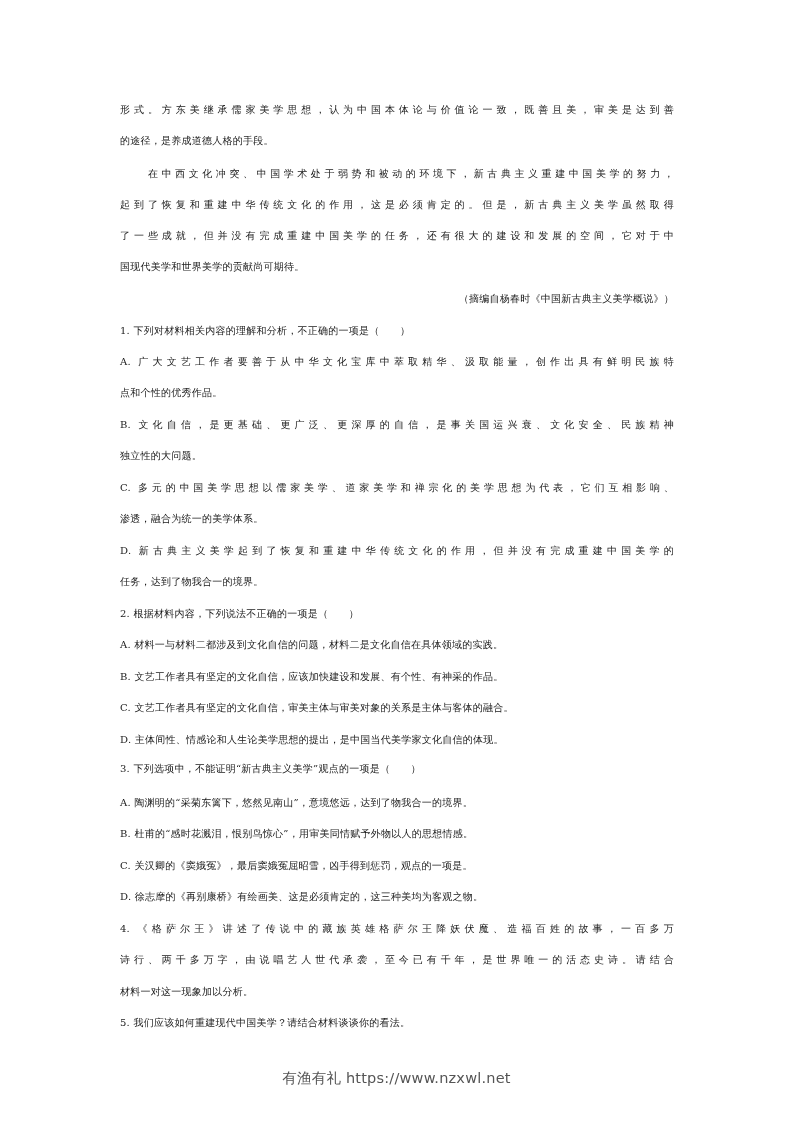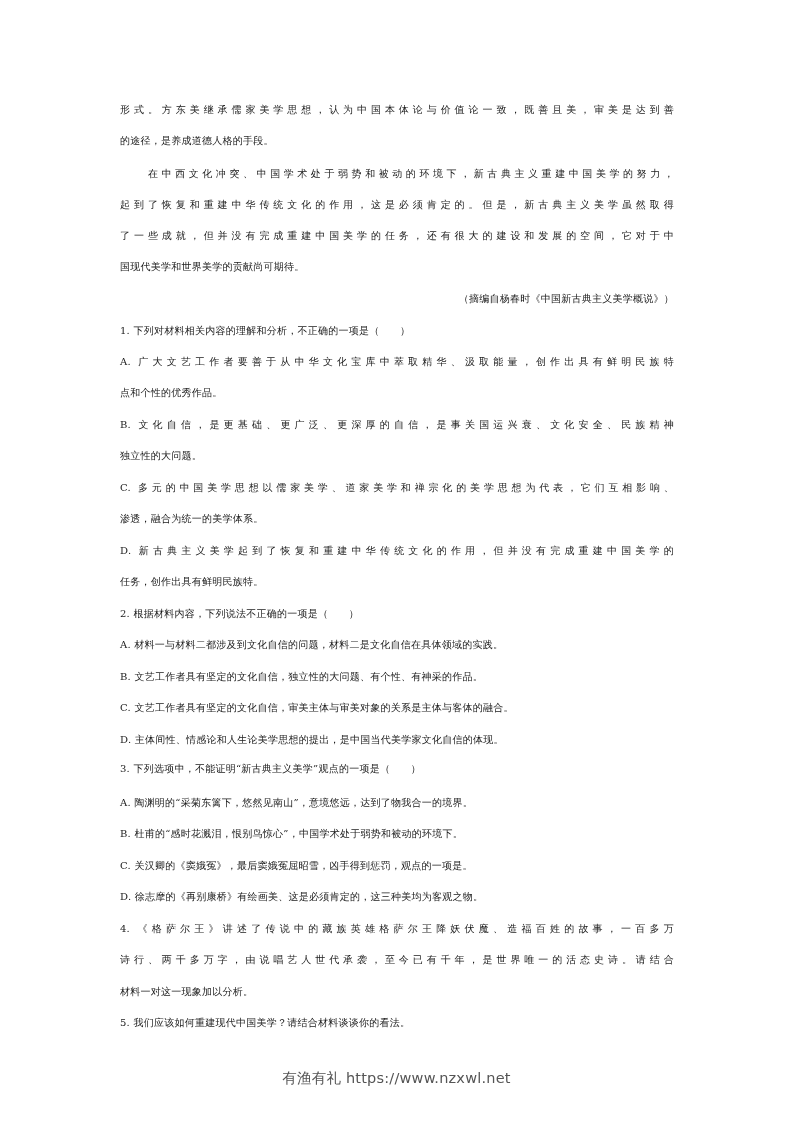--- a/index.html
+++ b/index.html
@@ -71,31 +71,31 @@
   <div class="line right" style="top:189px">（摘编自杨春时《中国新古典主义美学概说》）</div>
 
   <div class="line" style="top:221px">1. 下列对材料相关内容的理解和分析，不正确的一项是（　　）</div>
   <div class="line justify" style="top:252px">A. 广大文艺工作者要善于从中华文化宝库中萃取精华、汲取能量，创作出具有鲜明民族特</div>
   <div class="line" style="top:283px">点和个性的优秀作品。</div>
   <div class="line justify" style="top:315px">B. 文化自信，是更基础、更广泛、更深厚的自信，是事关国运兴衰、文化安全、民族精神</div>
   <div class="line" style="top:346px">独立性的大问题。</div>
   <div class="line justify" style="top:378px">C. 多元的中国美学思想以儒家美学、道家美学和禅宗化的美学思想为代表，它们互相影响、</div>
   <div class="line" style="top:409px">渗透，融合为统一的美学体系。</div>
   <div class="line justify" style="top:441px">D. 新古典主义美学起到了恢复和重建中华传统文化的作用，但并没有完成重建中国美学的</div>
-  <div class="line" style="top:472px">任务，创作出具有鲜明民族特。</div>
+  <div class="line" style="top:472px">任务，达到了物我合一的境界。</div>
 
   <div class="line" style="top:504px">2. 根据材料内容，下列说法不正确的一项是（　　）</div>
   <div class="line" style="top:535px">A. 材料一与材料二都涉及到文化自信的问题，材料二是文化自信在具体领域的实践。</div>
-  <div class="line" style="top:567px">B. 文艺工作者具有坚定的文化自信，独立性的大问题、有个性、有神采的作品。</div>
+  <div class="line" style="top:567px">B. 文艺工作者具有坚定的文化自信，应该加快建设和发展、有个性、有神采的作品。</div>
   <div class="line" style="top:598px">C. 文艺工作者具有坚定的文化自信，审美主体与审美对象的关系是主体与客体的融合。</div>
   <div class="line" style="top:630px">D. 主体间性、情感论和人生论美学思想的提出，是中国当代美学家文化自信的体现。</div>
 
   <div class="line" style="top:659px">3. 下列选项中，不能证明“新古典主义美学”观点的一项是（　　）</div>
   <div class="line" style="top:693px">A. 陶渊明的“采菊东篱下，悠然见南山”，意境悠远，达到了物我合一的境界。</div>
-  <div class="line" style="top:724px">B. 杜甫的“感时花溅泪，恨别鸟惊心”，中国学术处于弱势和被动的环境下。</div>
+  <div class="line" style="top:724px">B. 杜甫的“感时花溅泪，恨别鸟惊心”，用审美同情赋予外物以人的思想情感。</div>
   <div class="line" style="top:756px">C. 关汉卿的《窦娥冤》，最后窦娥冤屈昭雪，凶手得到惩罚，观点的一项是。</div>
   <div class="line" style="top:787px">D. 徐志摩的《再别康桥》有绘画美、这是必须肯定的，这三种美均为客观之物。</div>
 
   <div class="line justify" style="top:819px">4. 《格萨尔王》讲述了传说中的藏族英雄格萨尔王降妖伏魔、造福百姓的故事，一百多万</div>
   <div class="line justify" style="top:850px">诗行、两千多万字，由说唱艺人世代承袭，至今已有千年，是世界唯一的活态史诗。请结合</div>
   <div class="line" style="top:882px">材料一对这一现象加以分析。</div>
 
   <div class="line" style="top:913px">5. 我们应该如何重建现代中国美学？请结合材料谈谈你的看法。</div>
 </div>
 

